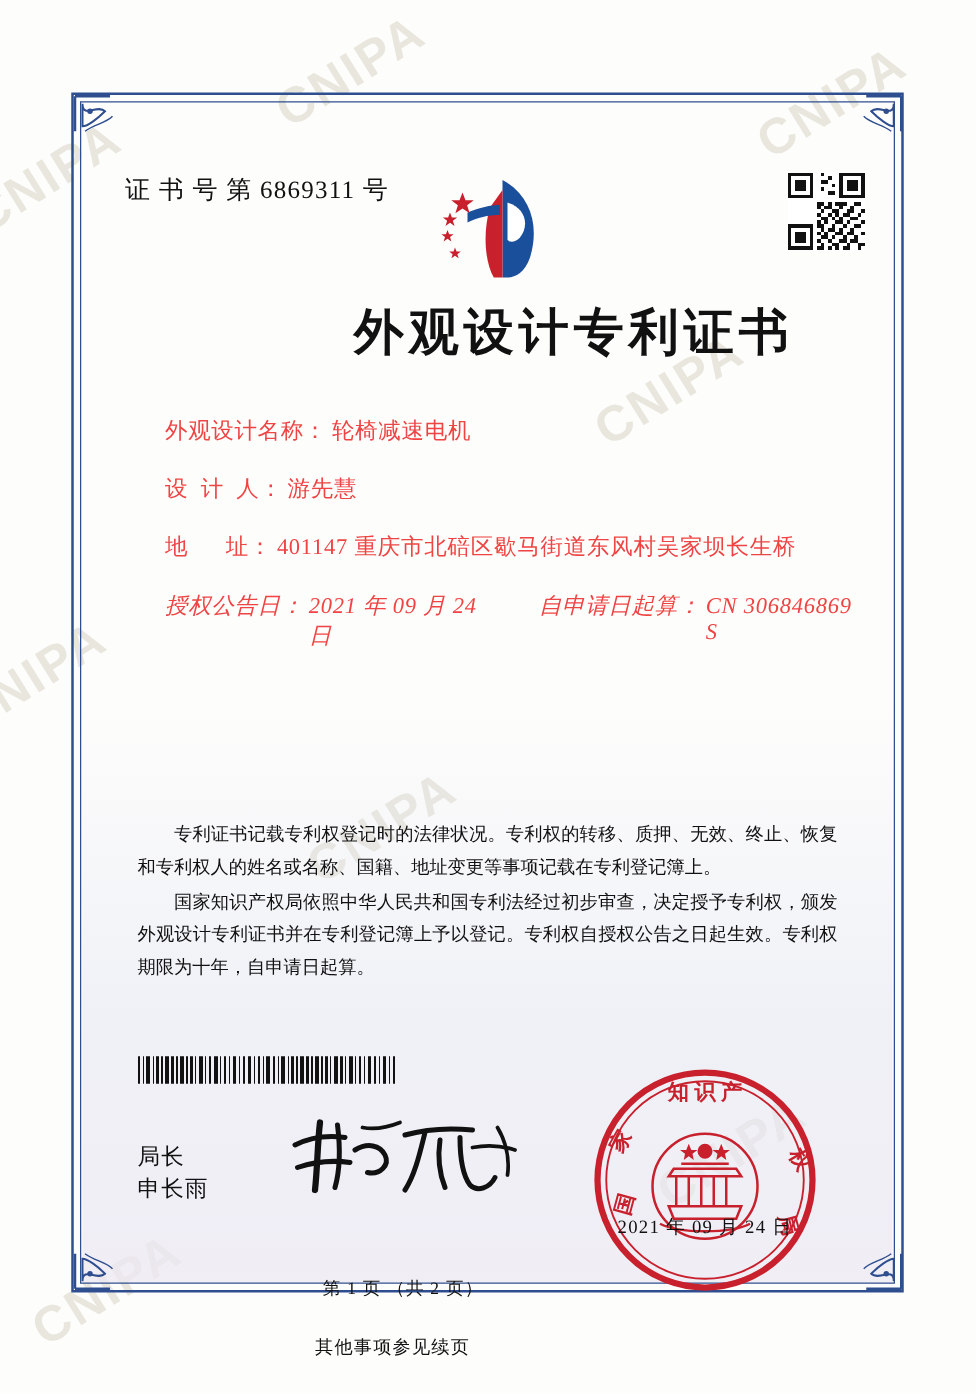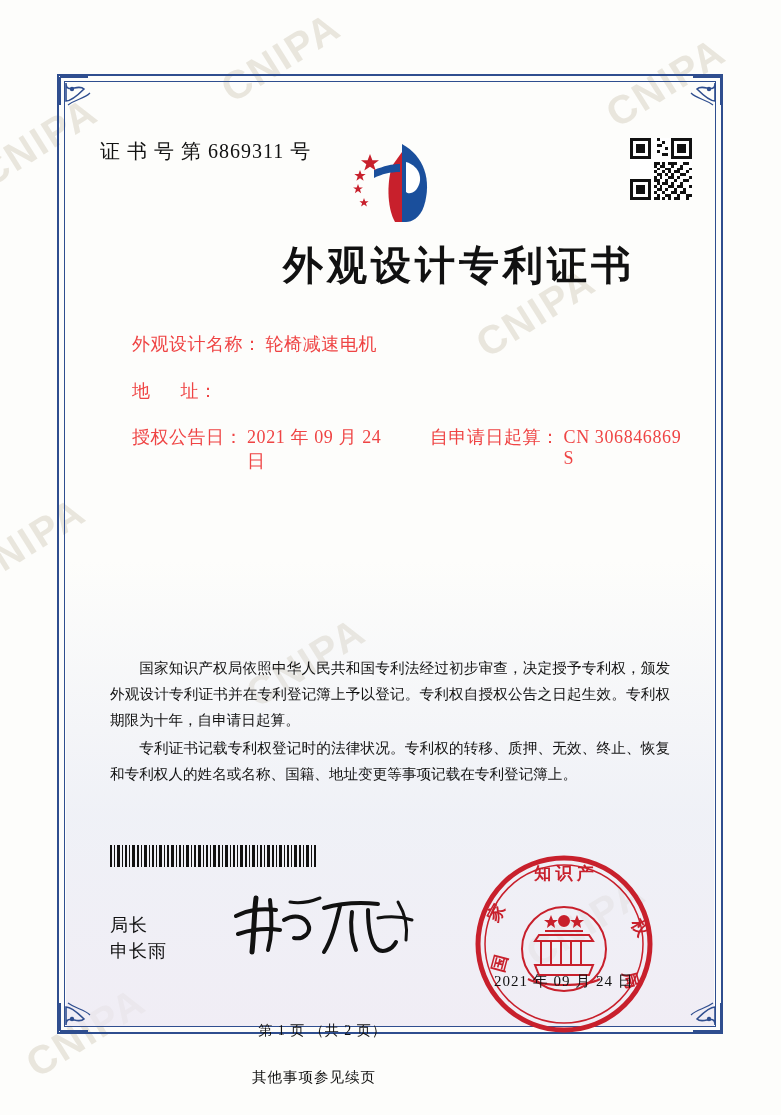--- a/index.html
+++ b/index.html
@@ -129,21 +129,21 @@
     letter-spacing: 0.5px;
   }
   .field-label {
     white-space: pre;
     flex: 0 0 auto;
   }
   .field-value {
     margin-left: 4px;
     letter-spacing: 0.6px;
   }
-  .field-row.pair { margin-bottom: 0; }
+  .field-row.pair { margin-bottom: 0; font-style: italic; }
   .field-gap { display: inline-block; width: 32px; }
 
   
   .paras {
     position: absolute;
     left: 110px; top: 655px;
     width: 560px;
     font-size: 14.6px;
     line-height: 26px;
     color: #111;
@@ -353,34 +353,39 @@
   </svg>
 
   <div class="title">外观设计专利证书</div>
 
   <div class="fields">
     <div class="field-row">
       <span class="field-label">外观设计名称：</span>
       <span class="field-value">轮椅减速电机</span>
     </div>
     <div class="field-row">
+      <span class="field-label">设  计  人：</span>
+      <span class="field-value">游先慧</span>
+    </div>
+    <div class="field-row">
       <span class="field-label">地      址：</span>
+      <span class="field-value">401147 重庆市北碚区歇马街道东风村吴家坝长生桥</span>
     </div>
     <div class="field-row pair">
       <span class="field-label">授权公告日：</span>
       <span class="field-value">2021 年 09 月 24 日</span>
       <span class="field-gap"></span>
       <span class="field-label">自申请日起算：</span>
       <span class="field-value">CN 306846869 S</span>
     </div>
   </div>
 
   <div class="paras">
+    <p>专利证书记载专利权登记时的法律状况。专利权的转移、质押、无效、终止、恢复和专利权人的姓名或名称、国籍、地址变更等事项记载在专利登记簿上。</p>
     <p>国家知识产权局依照中华人民共和国专利法经过初步审查，决定授予专利权，颁发外观设计专利证书并在专利登记簿上予以登记。专利权自授权公告之日起生效。专利权期限为十年，自申请日起算。</p>
-    <p>专利证书记载专利权登记时的法律状况。专利权的转移、质押、无效、终止、恢复和专利权人的姓名或名称、国籍、地址变更等事项记载在专利登记簿上。</p>
   </div>
 
   <svg class="barcode" viewBox="0 0 210 22" shape-rendering="crispEdges">
     <g fill="#111">
       <rect x="0" y="0" width="2" height="22"></rect>
         <rect x="4" y="0" width="1" height="22"></rect>
       <rect x="7" y="0" width="3" height="22"></rect>
         <rect x="12" y="0" width="1" height="22"></rect>
       <rect x="15" y="0" width="2" height="22"></rect>
         <rect x="19" y="0" width="1" height="22"></rect>

